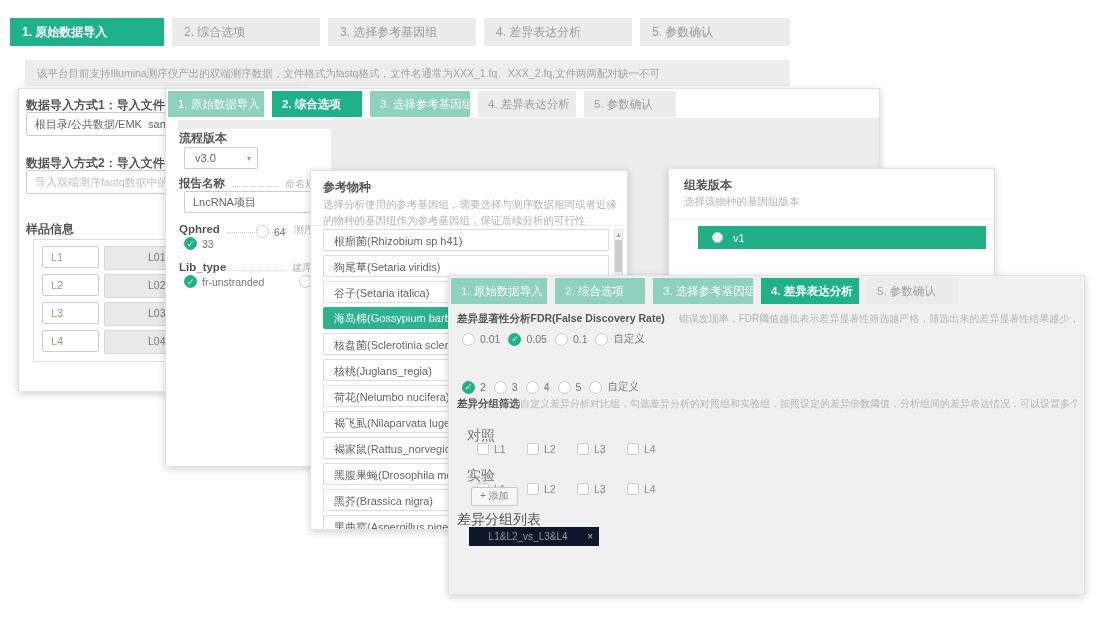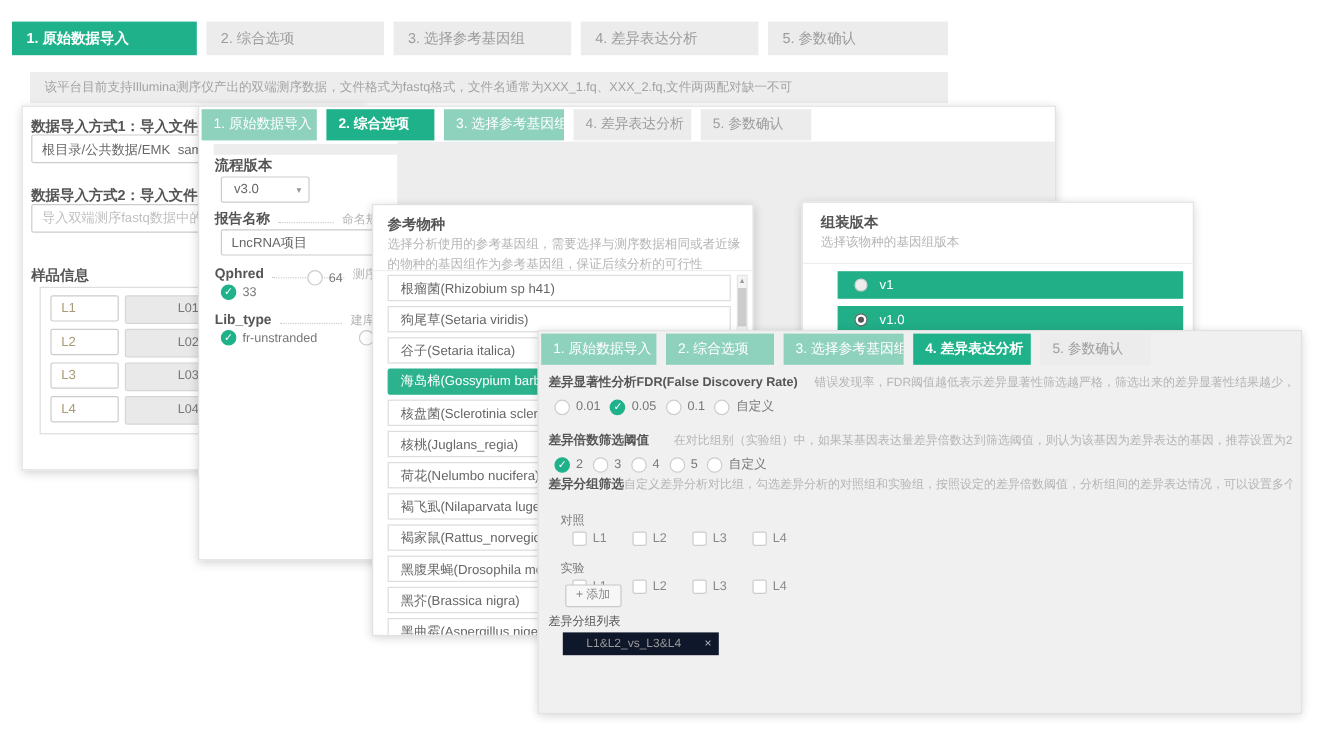--- a/index.html
+++ b/index.html
@@ -55,21 +55,21 @@
   .bradio.on{background:#fff;border-color:#666;}
   .bradio.on::after{content:"";position:absolute;left:2px;top:2px;right:2px;bottom:2px;
           border-radius:50%;background:#555;}
   
   .frow{position:absolute;white-space:nowrap;overflow:hidden;width:620px;display:flex;
         align-items:baseline;}
   .frow .blabel{font-size:10.5px;}
   .radiorow{position:absolute;display:flex;gap:8px;align-items:center;}
   .cbrow{position:absolute;display:flex;gap:6px;}
   .cbitem{display:inline-flex;align-items:center;gap:5px;font-size:10.5px;color:#888;width:44px;}
-  .slabel{position:absolute;font-size:10px;color:#777;}
+  .slabel{position:absolute;font-size:14px;color:#777;}
   .addbtn{position:absolute;height:17px;line-height:15px;font-size:10px;color:#888;
           border:1px solid #c8c8c8;background:#f7f7f7;border-radius:2px;padding:0 8px;}
   .gtag{position:absolute;width:130px;height:19px;background:#0f172a;display:flex;align-items:center;
         font-size:10px;color:#999;}
   .gtag .gt-label{flex:1;text-align:center;}
   .gtag .gt-x{padding-right:6px;color:#bbb;font-size:10px;}
   .strip{position:absolute;background:#ededed;}
 </style>
 </head>
 <body>
@@ -176,24 +176,20 @@
 </div>
 
 <div class="panel" style="left:668px;top:168px;width:327px;height:145px;">
   <div class="abs blabel" style="left:15px;top:8px;">组装版本</div>
   <div class="abs hint" style="left:15px;top:26px;font-size:10.5px;">选择该物种的基因组版本</div>
   <div class="abs" style="left:0;top:50px;width:327px;border-top:1px solid #eee;"></div>
   <div class="vbar" style="left:29px;top:57px;">
     <span class="bradio"></span>
     <span>v1</span>
   </div>
-  <div class="vbar" style="left:29px;top:86px;">
-    <span class="bradio on"></span>
-    <span>v1.0</span>
-  </div>
 </div>
 
 <div class="panel" style="left:448px;top:275px;width:637px;height:320px;background:#f0f0f0;">
   <div class="tabs" style="left:2px;top:2px;">
     <div class="tab t-done" style="width:96px;">1. 原始数据导入</div>
     <div class="tab t-done" style="width:90px;">2. 综合选项</div>
     <div class="tab t-done" style="width:100px;">3. 选择参考基因组</div>
     <div class="tab t-active" style="width:98px;">4. 差异表达分析</div>
     <div class="tab t-idle" style="width:92px;">5. 参数确认</div>
   </div>
@@ -217,25 +213,20 @@
     <span class="ritem">
         <span class="radio"></span>
         <span>0.1</span>
       </span>
     <span class="ritem">
         <span class="radio"></span>
         <span>自定义</span>
       </span>
   </div>
 
-  <div class="frow" style="left:8px;top:84px;">
-    <span class="blabel">差异倍数筛选阈值</span>
-    <span class="gap40"></span>
-    <span class="hint">在对比组别（实验组）中，如果某基因表达量差异倍数达到筛选阈值，则认为该基因为差异表达的基因，推荐设置为2</span>
-  </div>
   <div class="radiorow" style="left:13px;top:104px;">
     <span class="ritem">
         <span class="radio on">
           <span>✓</span>
         </span>
         <span>2</span>
       </span>
     <span class="ritem">
         <span class="radio"></span>
         <span>3</span>

